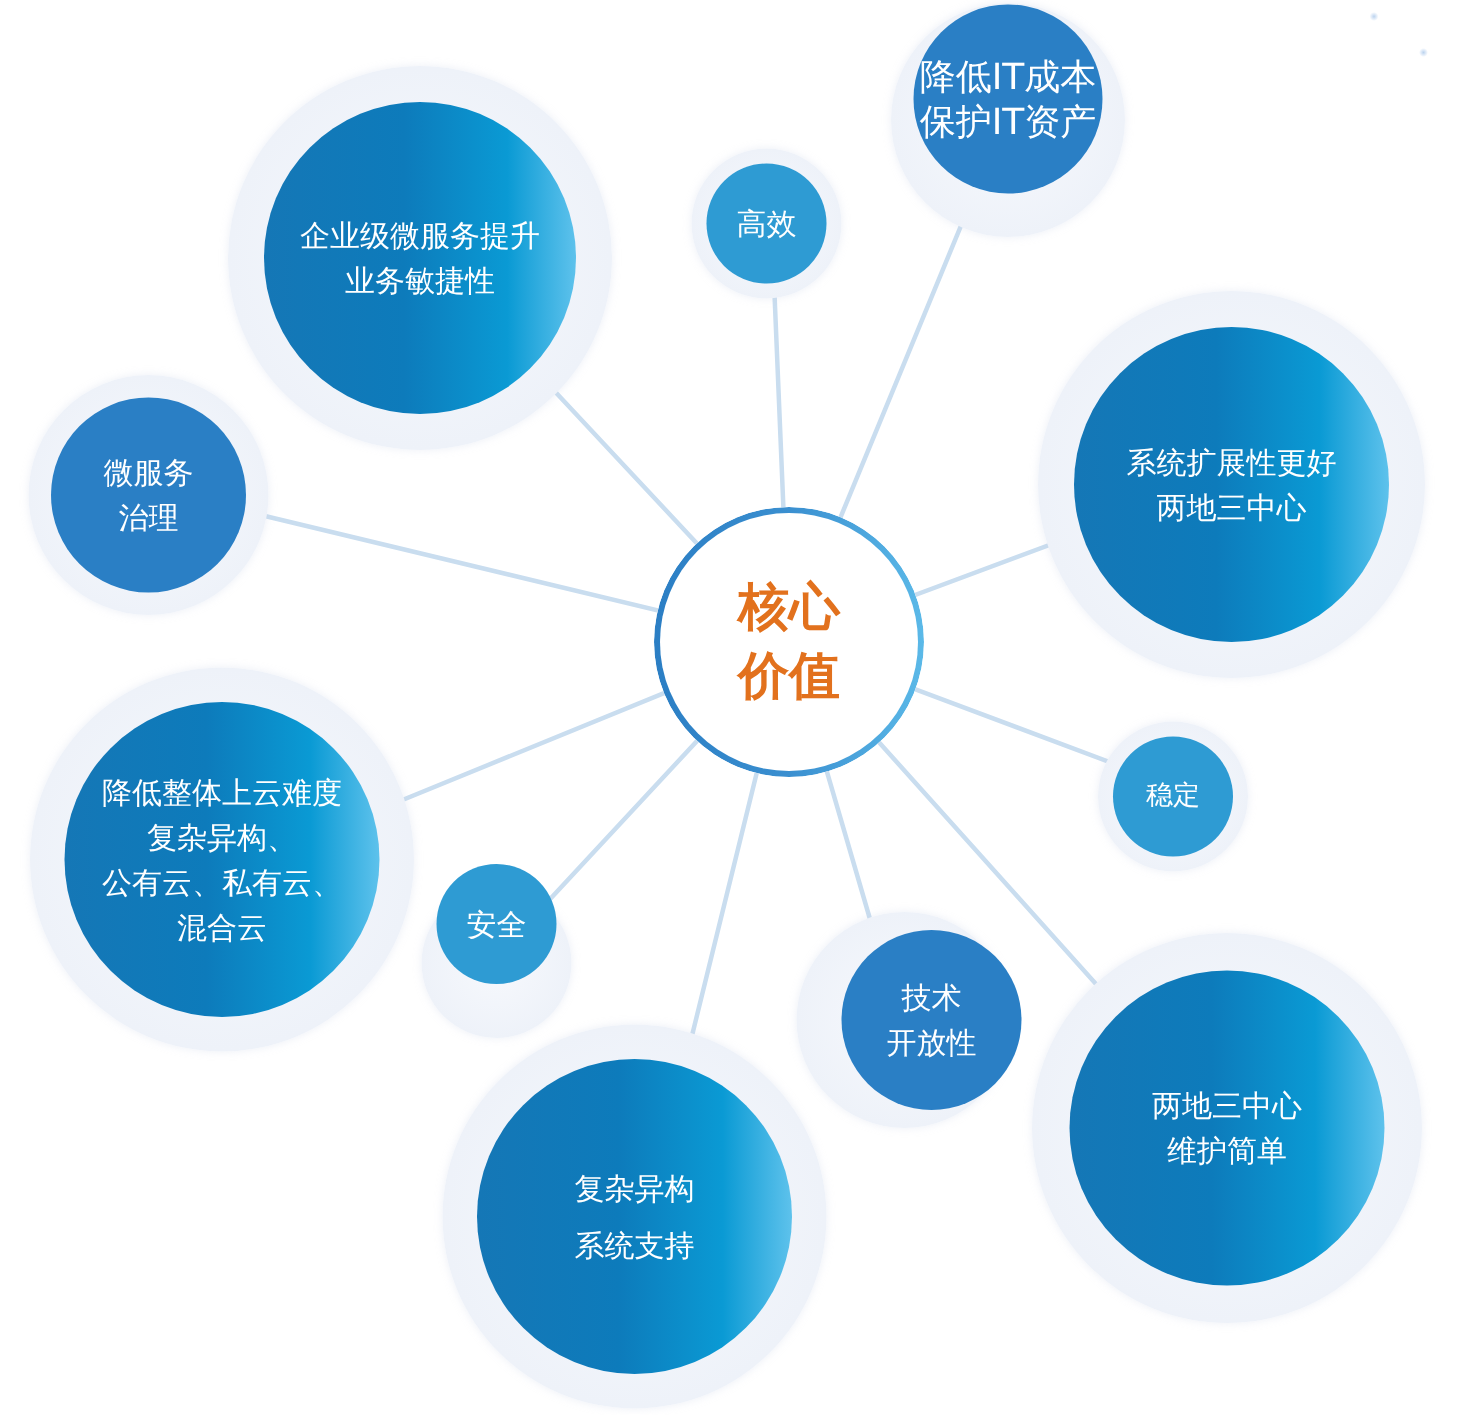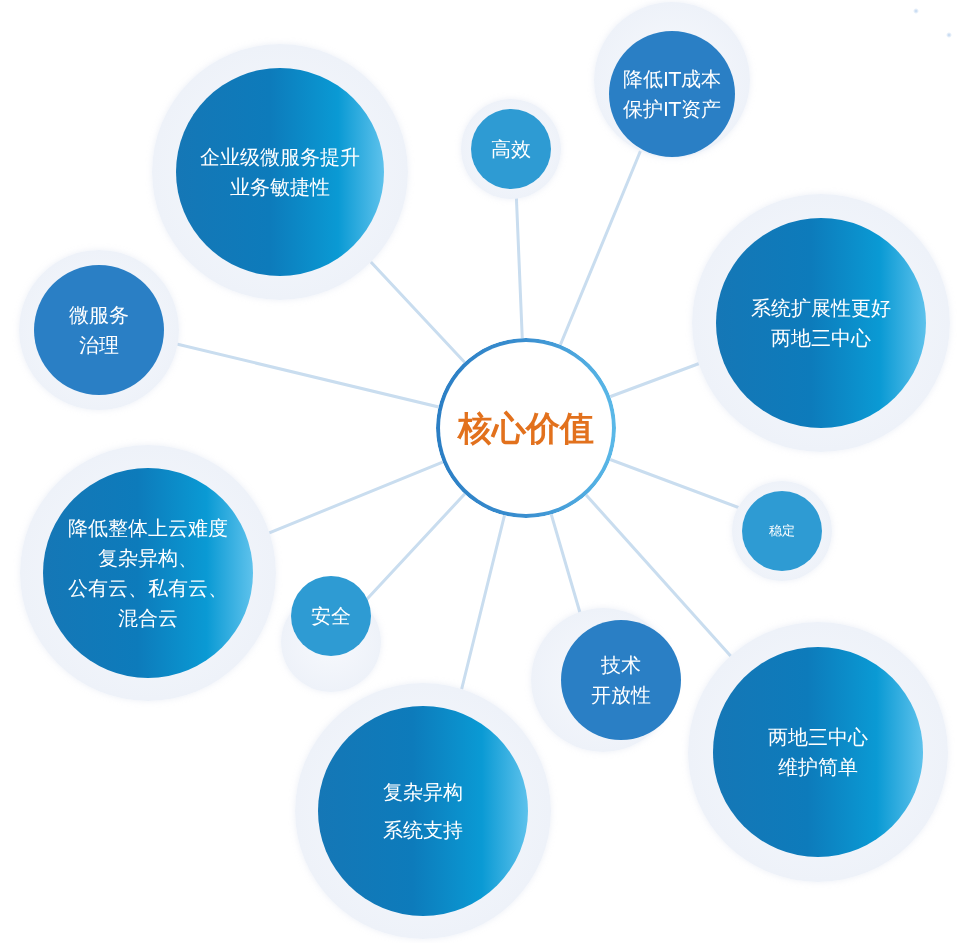--- a/index.html
+++ b/index.html
@@ -10,21 +10,21 @@
   .halo { position: absolute; border-radius: 50%;
           background: radial-gradient(circle at 50% 50%, #f7f9fd 0%, #eef2f9 70%, #e6ebf5 100%);
           box-shadow: 0 0 6px rgba(200,210,230,0.35); }
   .disc { position: absolute; border-radius: 50%; display: flex; align-items: center;
           justify-content: center; flex-direction: column; color: #ffffff; text-align: center; }
   .disc.flat-dark { background: #2a7fc5; }
   .disc.flat-light { background: #2e9bd3; }
   .disc.grad { background: linear-gradient(90deg, #1577b6 0%, #0d7bbb 45%, #0a9ad4 78%, #5ec2ec 100%); }
   .disc .line { display: block; white-space: nowrap; }
   .center-ring { position: absolute; border-radius: 50%; background: #ffffff;
-                 display: flex; align-items: center; justify-content: center; }
+                 display: flex; align-items: center; justify-content: center; flex-direction: column; }
   .center-ring::before { content: ""; position: absolute; inset: 0; border-radius: 50%;
                  padding: 4px;
                  background: linear-gradient(90deg, #2b7ec4 0%, #3a8fd0 50%, #5bb9e8 100%);
                  -webkit-mask: linear-gradient(#000 0 0) content-box, linear-gradient(#000 0 0);
                  -webkit-mask-composite: xor; mask-composite: exclude; }
   .center-text { color: #e2711d; font-weight: bold; font-size: 34px; line-height: 46px; position: relative; }
   .sparkle { position: absolute; width: 6px; height: 6px; border-radius: 50%;
              background: radial-gradient(circle, rgba(170,200,235,0.8) 0%, rgba(255,255,255,0) 70%); }
 </style>
 </head>
@@ -51,21 +51,21 @@
   <div class="sparkle" style="left:913px;top:8px;"></div>
   <div class="sparkle" style="left:946px;top:32px;"></div>
 
   <div class="halo" style="left:152px;top:44px;width:256px;height:256px;"></div>
   <div class="disc grad" style="left:176px;top:68px;width:208px;height:208px;font-size:20px;line-height:30px;">
     <span class="line">企业级微服务提升</span>
     <span class="line">业务敏捷性</span>
   </div>
 
   <div class="halo" style="left:594px;top:2px;width:156px;height:156px;"></div>
-  <div class="disc flat-dark" style="left:609px;top:31px;width:126px;height:126px;font-size:20px;line-height:30px;">
+  <div class="disc flat-dark" style="left:609px;top:3px;width:126px;height:126px;font-size:24px;line-height:30px;">
     <span class="line">降低IT成本</span>
     <span class="line">保护IT资产</span>
   </div>
 
   <div class="halo" style="left:461px;top:99px;width:100px;height:100px;"></div>
   <div class="disc flat-light" style="left:471px;top:109px;width:80px;height:80px;font-size:20px;line-height:28px;">
     <span class="line">高效</span>
   </div>
 
   <div class="halo" style="left:692px;top:194px;width:258px;height:258px;"></div>
@@ -79,21 +79,21 @@
     <span class="line">微服务</span>
     <span class="line">治理</span>
   </div>
 
   <div class="center-ring" style="left:436px;top:338px;width:180px;height:180px;">
     <span class="center-text">核心</span>
     <span class="center-text">价值</span>
   </div>
 
   <div class="halo" style="left:732px;top:481px;width:100px;height:100px;"></div>
-  <div class="disc flat-light" style="left:742px;top:491px;width:80px;height:80px;font-size:13px;line-height:28px;">
+  <div class="disc flat-light" style="left:742px;top:491px;width:80px;height:80px;font-size:18px;line-height:28px;">
     <span class="line">稳定</span>
   </div>
 
   <div class="halo" style="left:20px;top:445px;width:256px;height:256px;"></div>
   <div class="disc grad" style="left:43px;top:468px;width:210px;height:210px;font-size:20px;line-height:30px;">
     <span class="line">降低整体上云难度</span>
     <span class="line">复杂异构、</span>
     <span class="line">公有云、私有云、</span>
     <span class="line">混合云</span>
   </div>

